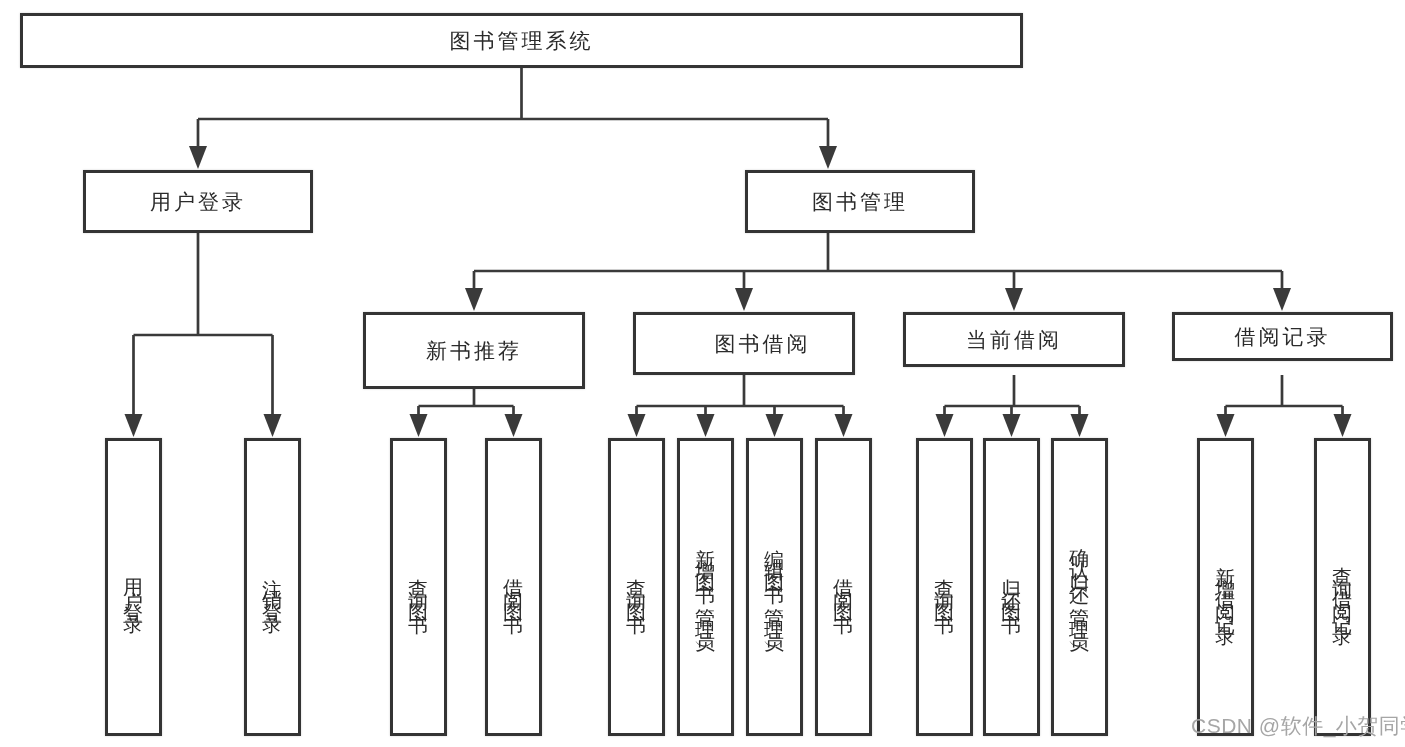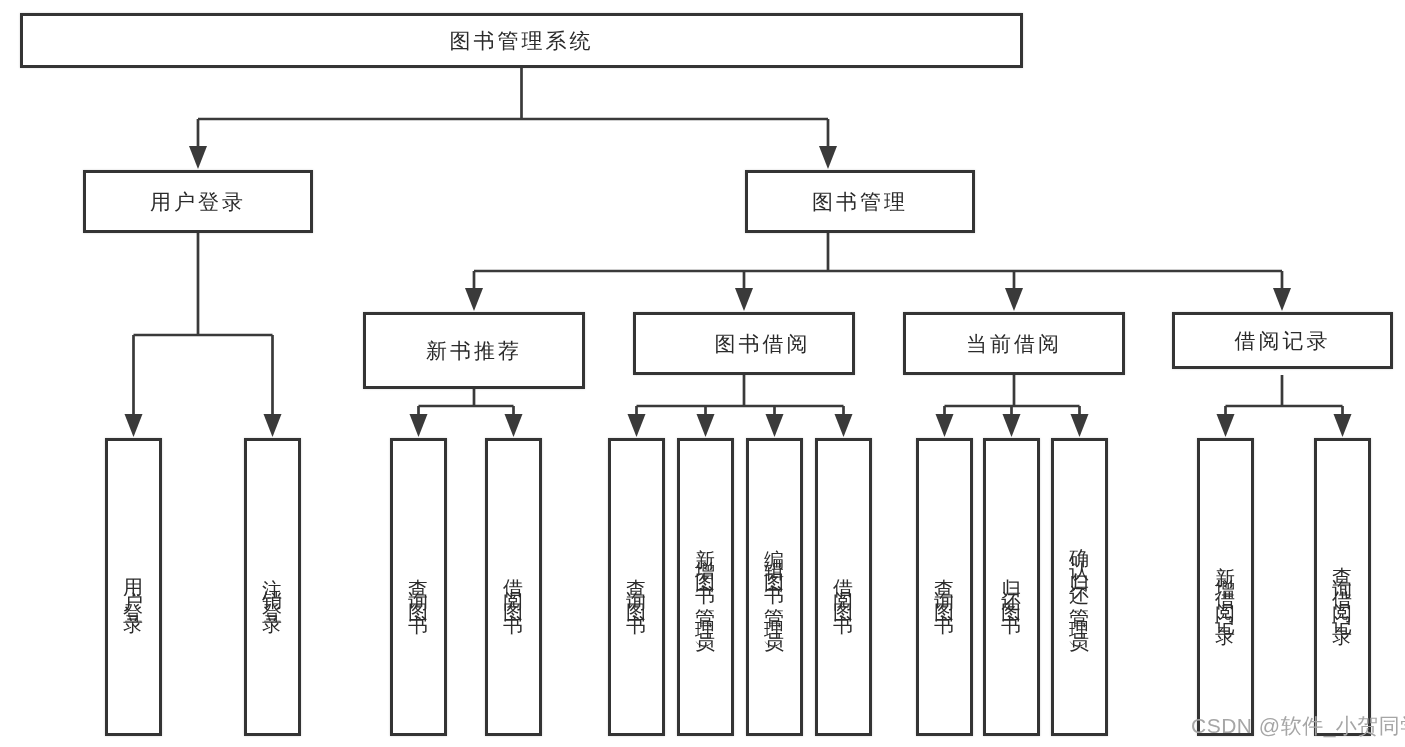--- a/index.html
+++ b/index.html
@@ -104,22 +104,22 @@
       <polygon points="1342.5,437 1333.5,414 1351.5,414"></polygon>
     </svg>
 
   <div class="node" style="left:20px; top:13px; width:1003px; height:55px;">图书管理系统</div>
 
   <div class="node" style="left:83px; top:170px; width:230px; height:63px;">用户登录</div>
   <div class="node" style="left:713px; top:170px; width:230px; height:63px;margin-left:32px;">图书管理</div>
 
   <div class="node" style="left:363px; top:312px; width:222px; height:77px;">新书推荐</div>
   <div class="node" style="left:633px; top:312px; width:222px; height:63px;padding-left:37px;">图书借阅</div>
-  <div class="node" style="left:903px; top:312px; width:222px; height:63px;">当前借阅</div>
-  <div class="node" style="left:1172px; top:312px; width:221px; height:57px;">借阅记录</div>
+  <div class="node" style="left:903px; top:312px; width:222px; height:55px;">当前借阅</div>
+  <div class="node" style="left:1172px; top:312px; width:221px; height:49px;">借阅记录</div>
 
   <div class="node leaf" style="left:105px; top:438px; width:57px; height:298px;">用户登录</div>
   <div class="node leaf" style="left:244px; top:438px; width:57px; height:298px;">注销登录</div>
 
   <div class="node leaf" style="left:390px; top:438px; width:57px; height:298px;">查询图书</div>
   <div class="node leaf" style="left:485px; top:438px; width:57px; height:298px;">借阅图书</div>
 
   <div class="node leaf" style="left:608px; top:438px; width:57px; height:298px;">查询图书</div>
   <div class="node leaf" style="left:677px; top:438px; width:57px; height:298px;">新增图书（管理员）</div>
   <div class="node leaf" style="left:746px; top:438px; width:57px; height:298px;">编辑图书（管理员）</div>

